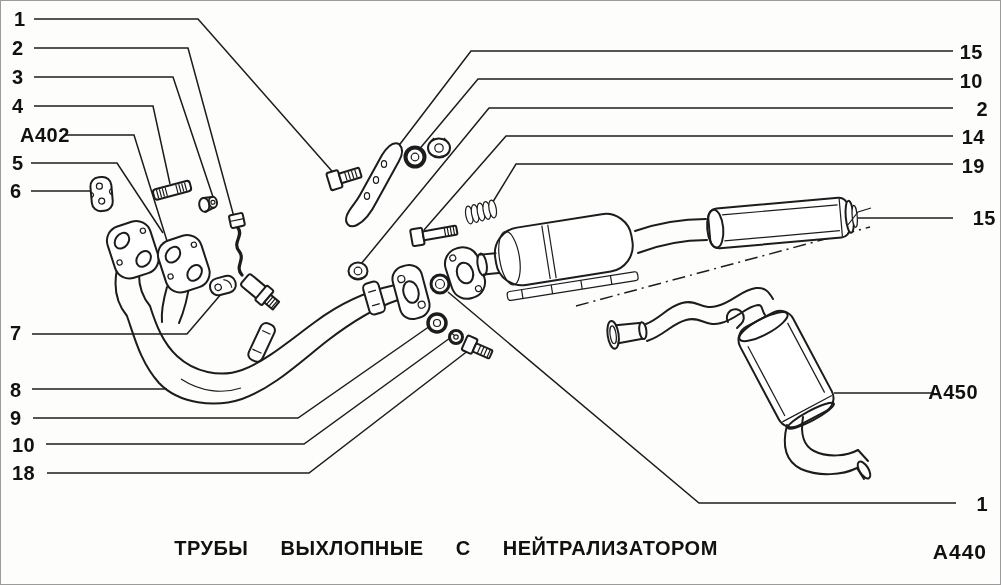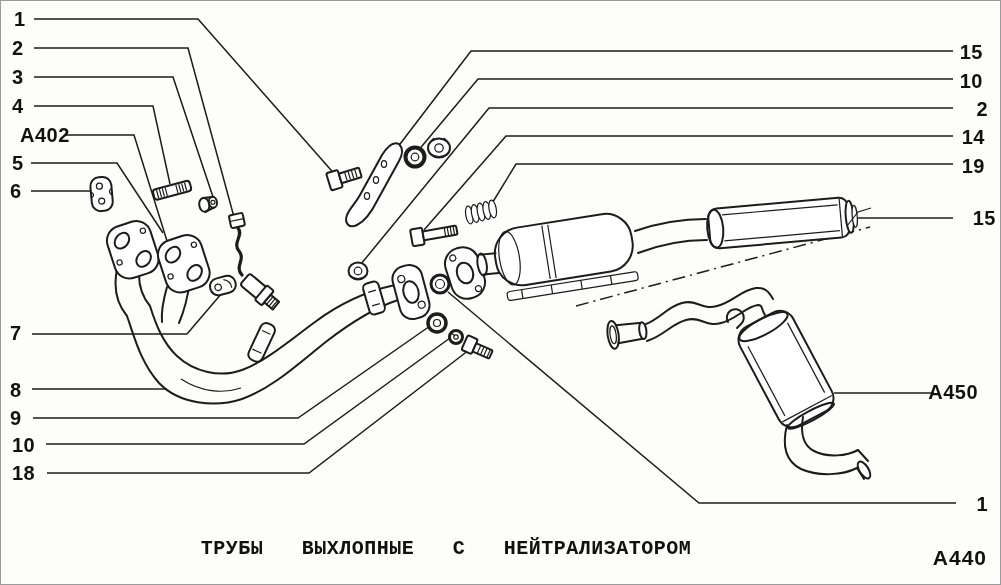--- a/index.html
+++ b/index.html
@@ -10,23 +10,23 @@
   }
   svg.draw{position:absolute;left:0;top:0;}
   .ld{stroke:#1c1c1c;stroke-width:1.5;fill:none;}
   .pt{stroke:#1c1c1c;stroke-width:2;fill:none;stroke-linecap:round;stroke-linejoin:round;}
   .tn{stroke:#1c1c1c;stroke-width:1.2;fill:none;}
   .fw{fill:#ffffff;}
   .callout{position:absolute;font-weight:700;font-size:20px;line-height:1;letter-spacing:.5px;white-space:nowrap;}
   .r{text-align:right;}
   .caption{
     position:absolute;left:140px;top:536px;width:610px;text-align:center;
-    font-weight:700;font-size:20px;letter-spacing:.5px;word-spacing:26px;white-space:nowrap;font-family:Liberation Mono, monospace;
+    font-weight:700;font-size:20px;letter-spacing:.5px;word-spacing:26px;white-space:nowrap;
   }
-  .sheet{position:absolute;right:13px;top:539px;font-weight:700;font-size:21px;letter-spacing:1px;margin-top:6px;}
+  .sheet{position:absolute;right:13px;top:539px;font-weight:700;font-size:21px;letter-spacing:1px;}
 </style>
 </head>
 <body>
 
 <div class="stage">
 
   <svg class="draw" width="1001" height="585" viewBox="0 0 1001 585">
 
     <g>
       <path class="ld" d="M33,18 H197 L337,177"></path>

